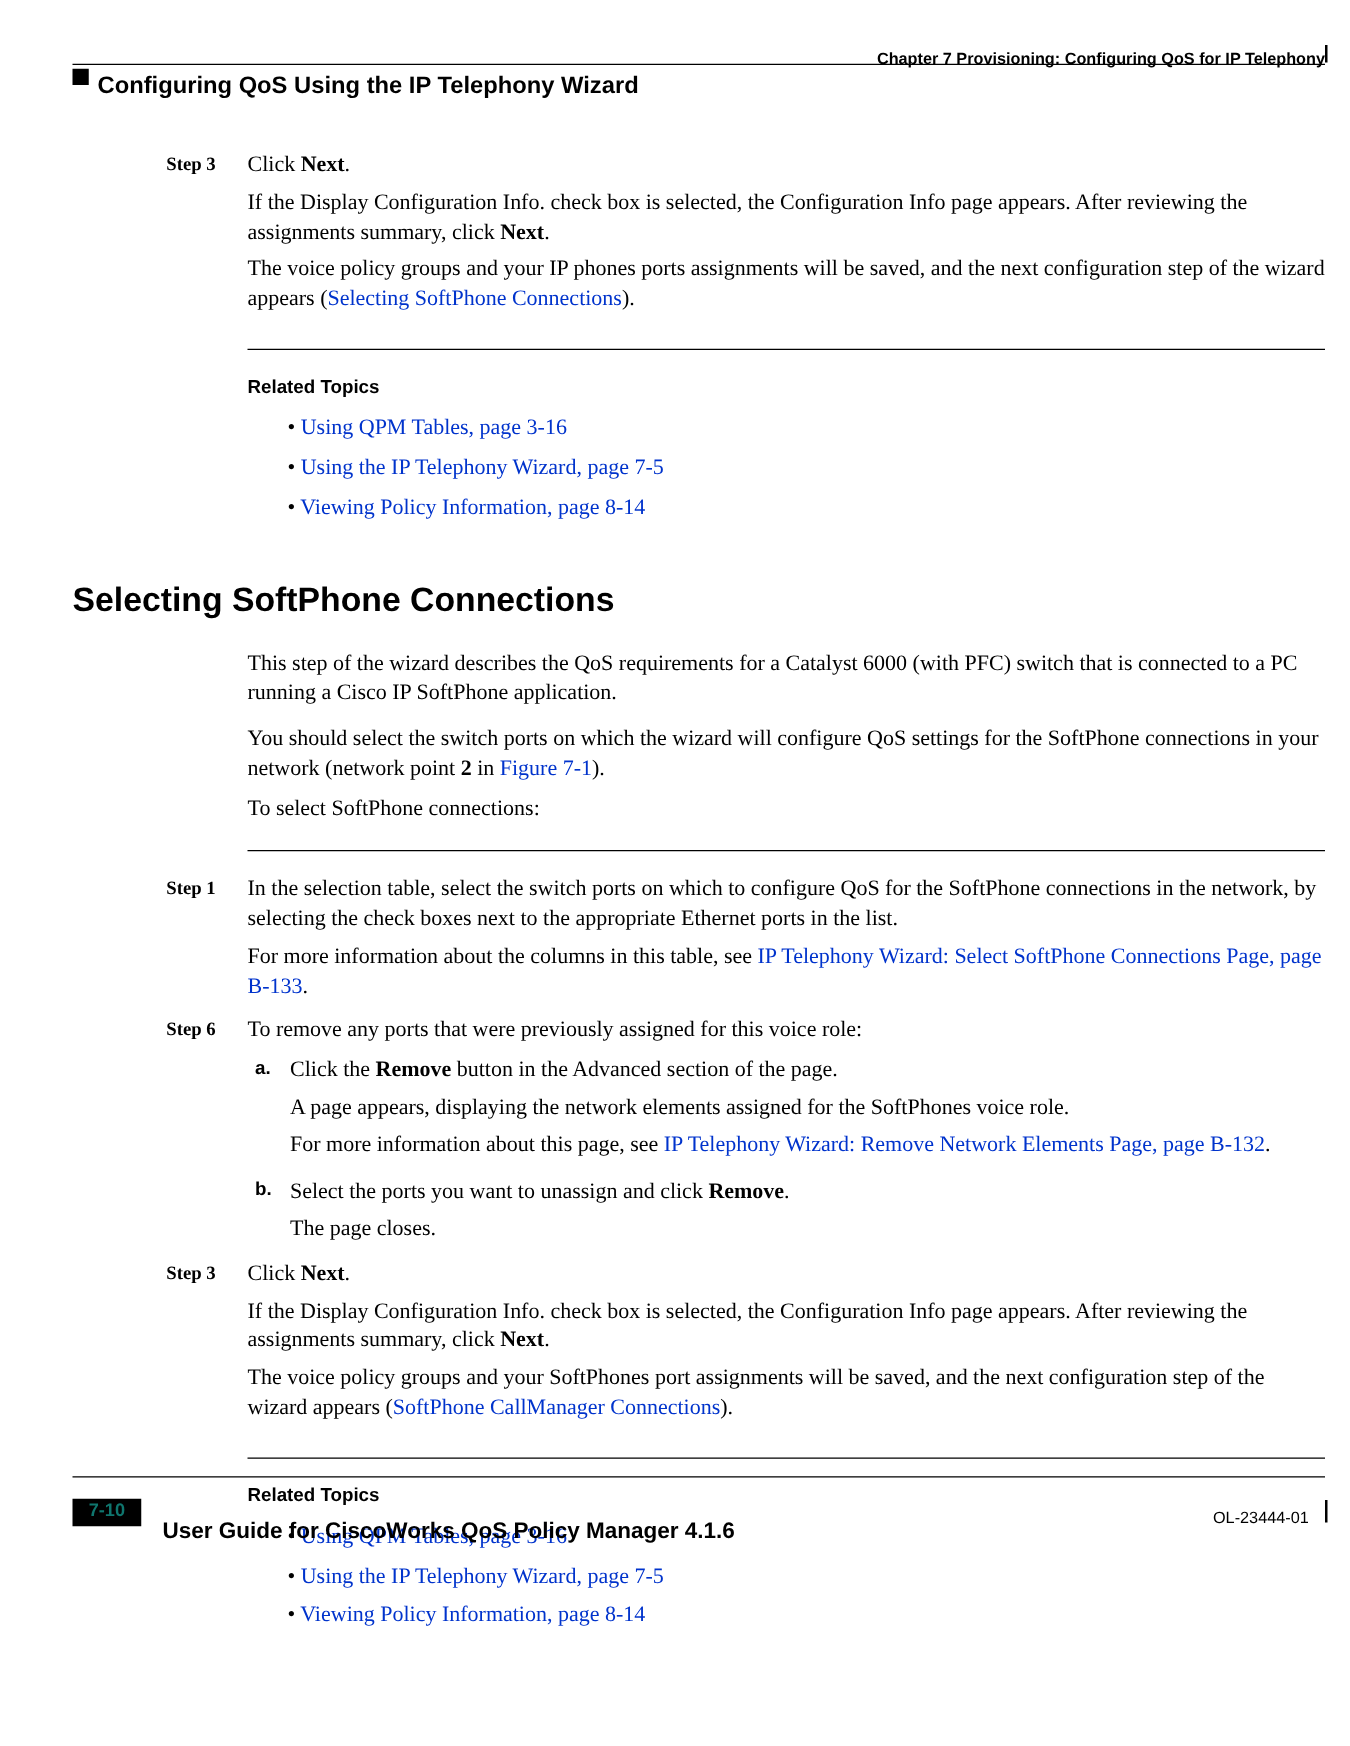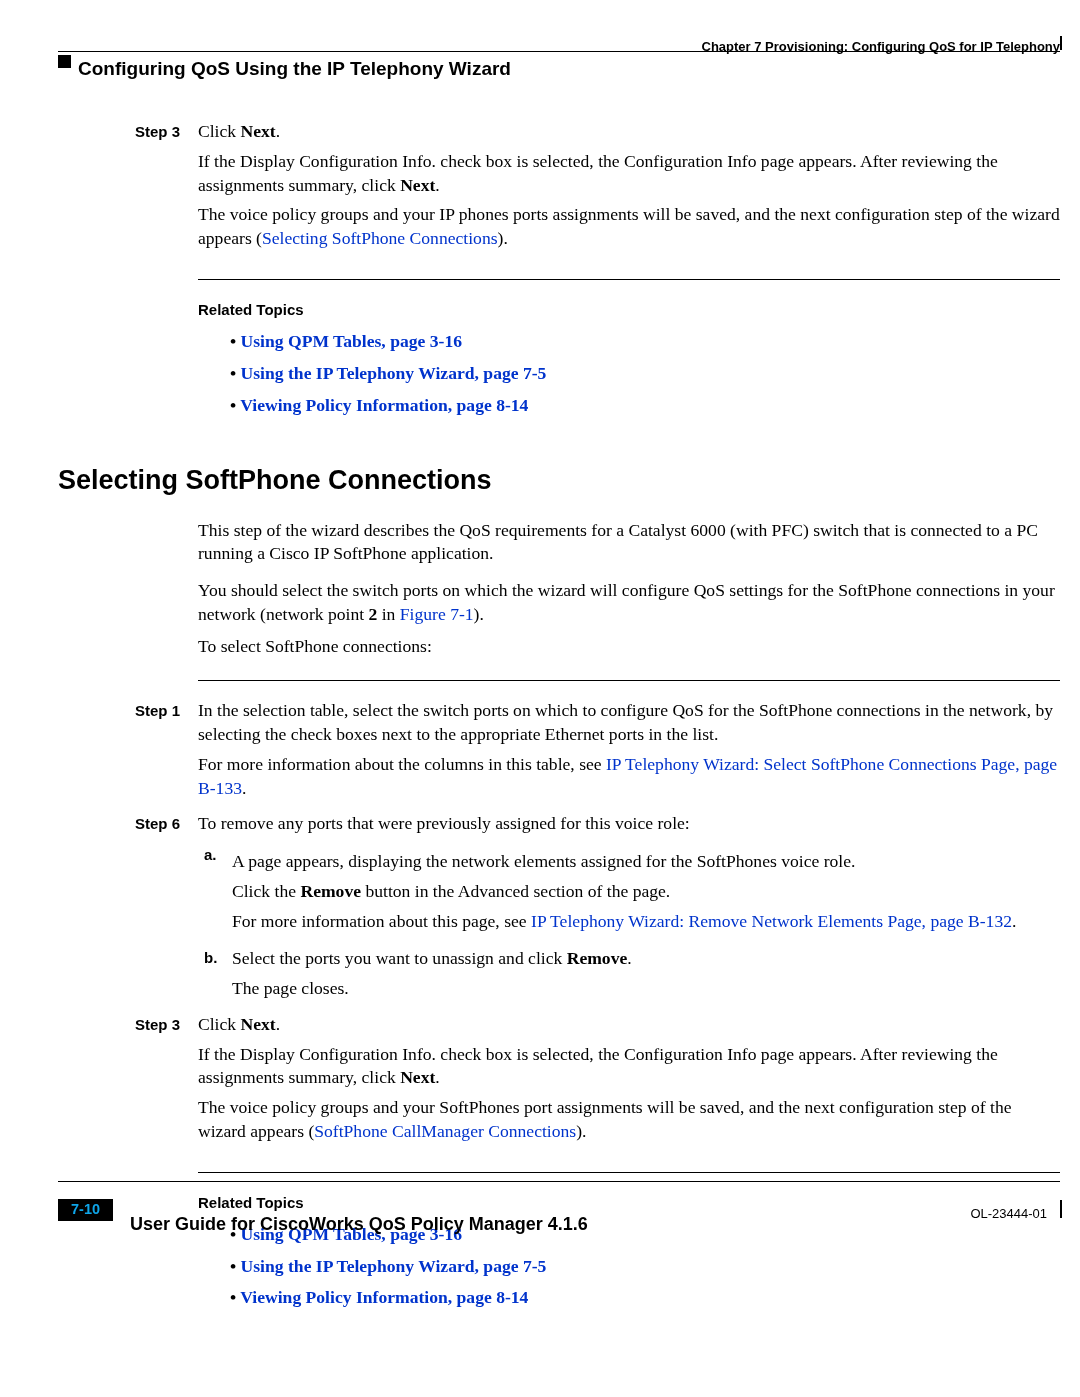--- a/index.html
+++ b/index.html
@@ -58,25 +58,24 @@
       left: 58px;
       right: 20px;
     }
     .step-block {
       display: flex;
       margin-top: 10px;
     }
     .step-label {
       width: 65px;
       flex: 0 0 65px;
-      font-family: Liberation Sans, sans-serif;
+      font-family: Liberation Serif, serif;
       font-size: 15px;
       font-weight: bold;
       padding-top: 2px;
-      text-align: right;
       padding-right: 18px;
       margin-left: 75px;
     }
     .step-body {
       flex: 1;
     }
     .body-indent {
       margin-left: 140px;
     }
     .h2 {
@@ -88,21 +87,21 @@
     }
     .para { margin-bottom: 6px; }
     .link { color: #0033cc; }
     .related-topics {
       font-family: Arial, Helvetica, sans-serif;
       font-size: 15px;
       font-weight: bold;
       margin-top: 20px;
       margin-bottom: 10px;
     }
-    .bullet-list { list-style: none; margin-left: 0; font-weight: bold; }
+    .bullet-list { list-style: none; margin-left: 0; }
     .bullet-list li::before { content: "•  "; }
     .bullet-list li { margin-bottom: 8px; }
     .sub-list { list-style: none; margin-left: 0; }
     .sub-list li { margin-top: 8px; display: flex; }
     .sub-marker { font-family: Arial, Helvetica, sans-serif; font-size: 15px; font-weight: bold; width: 28px; flex: 0 0 28px; margin-left: 6px; padding-top: 1px; }
     .hr {
       height: 1px;
       background: #000;
       margin: 22px 0 18px 0;
     }
@@ -122,21 +121,21 @@
       font-size: 18px;
       font-weight: bold;
     }
     .page-num-box {
       position: absolute;
       top: 1199px;
       left: 58px;
       width: 55px;
       height: 22px;
       background: #000;
-      color: #0ea5e9;
+      color: #0f766e;
       font-family: Arial, Helvetica, sans-serif;
       font-size: 14.5px;
       font-weight: bold;
       display: flex;
       align-items: center;
       justify-content: center;
     }
     .doc-id {
       position: absolute;
       top: 1205px;
@@ -209,22 +208,22 @@
   </div>
 
   <div class="step-block" style="margin-top:6px;">
     <div class="step-label">Step 6</div>
     <div class="step-body">
       <p class="para">To remove any ports that were previously assigned for this voice role:</p>
       <ul class="sub-list">
         <li>
           <span class="sub-marker">a.</span>
           <div>
+            <p class="para"><span>Click the </span><span class="bold-serif">Remove</span><span> button in the Advanced section of the page.</span></p>
             <p class="para" style="margin-top:6px;">A page appears, displaying the network elements assigned for the SoftPhones voice role.</p>
-            <p class="para"><span>Click the </span><span class="bold-serif">Remove</span><span> button in the Advanced section of the page.</span></p>
             <p class="para" style="margin-top:6px;"><span>For more information about this page, see </span><span class="link">IP Telephony Wizard: Remove Network Elements Page, page B-132</span><span>.</span></p>
           </div>
         </li>
         <li>
           <span class="sub-marker">b.</span>
           <div>
             <p class="para"><span>Select the ports you want to unassign and click </span><span class="bold-serif">Remove</span><span>.</span></p>
             <p class="para" style="margin-top:6px;">The page closes.</p>
           </div>
         </li>

